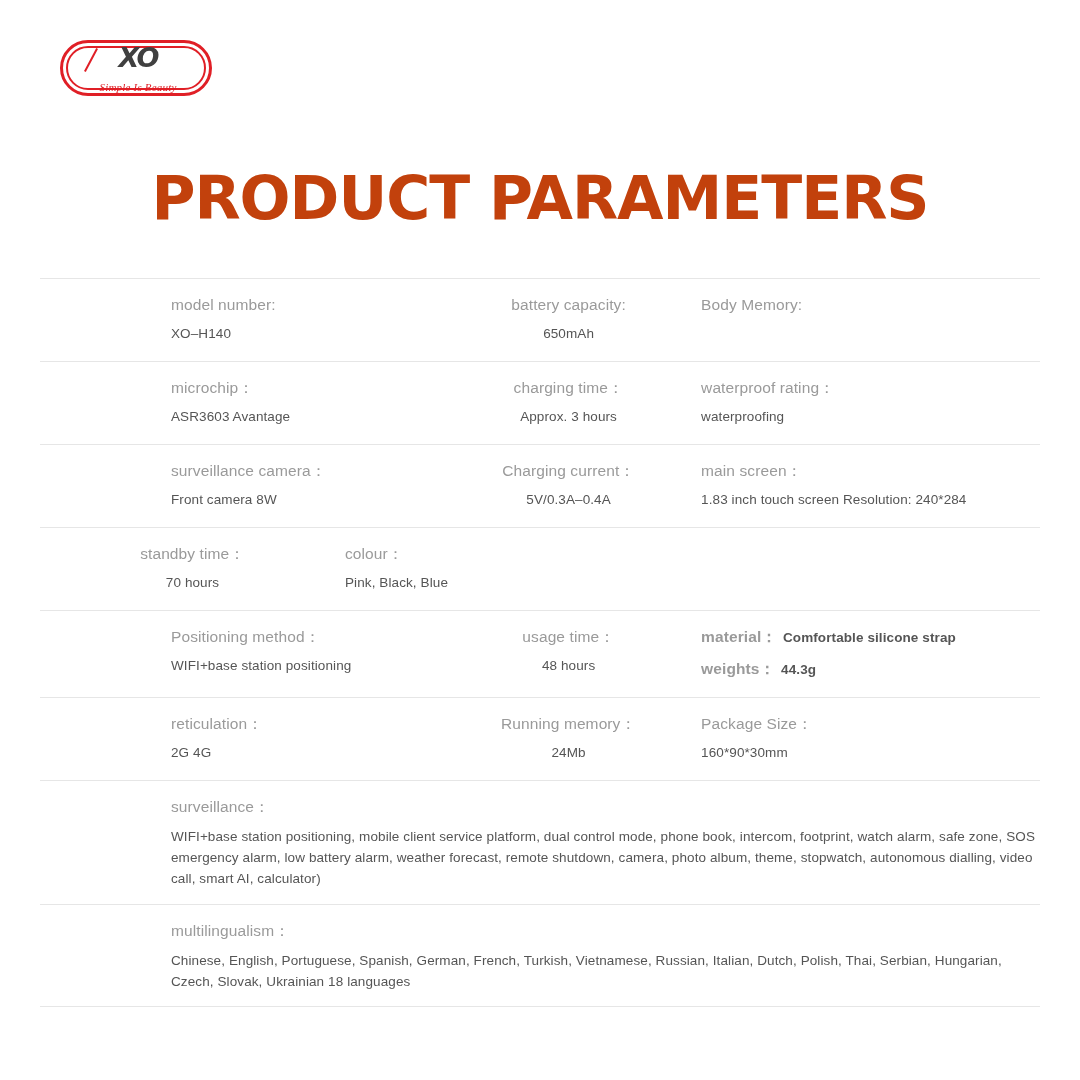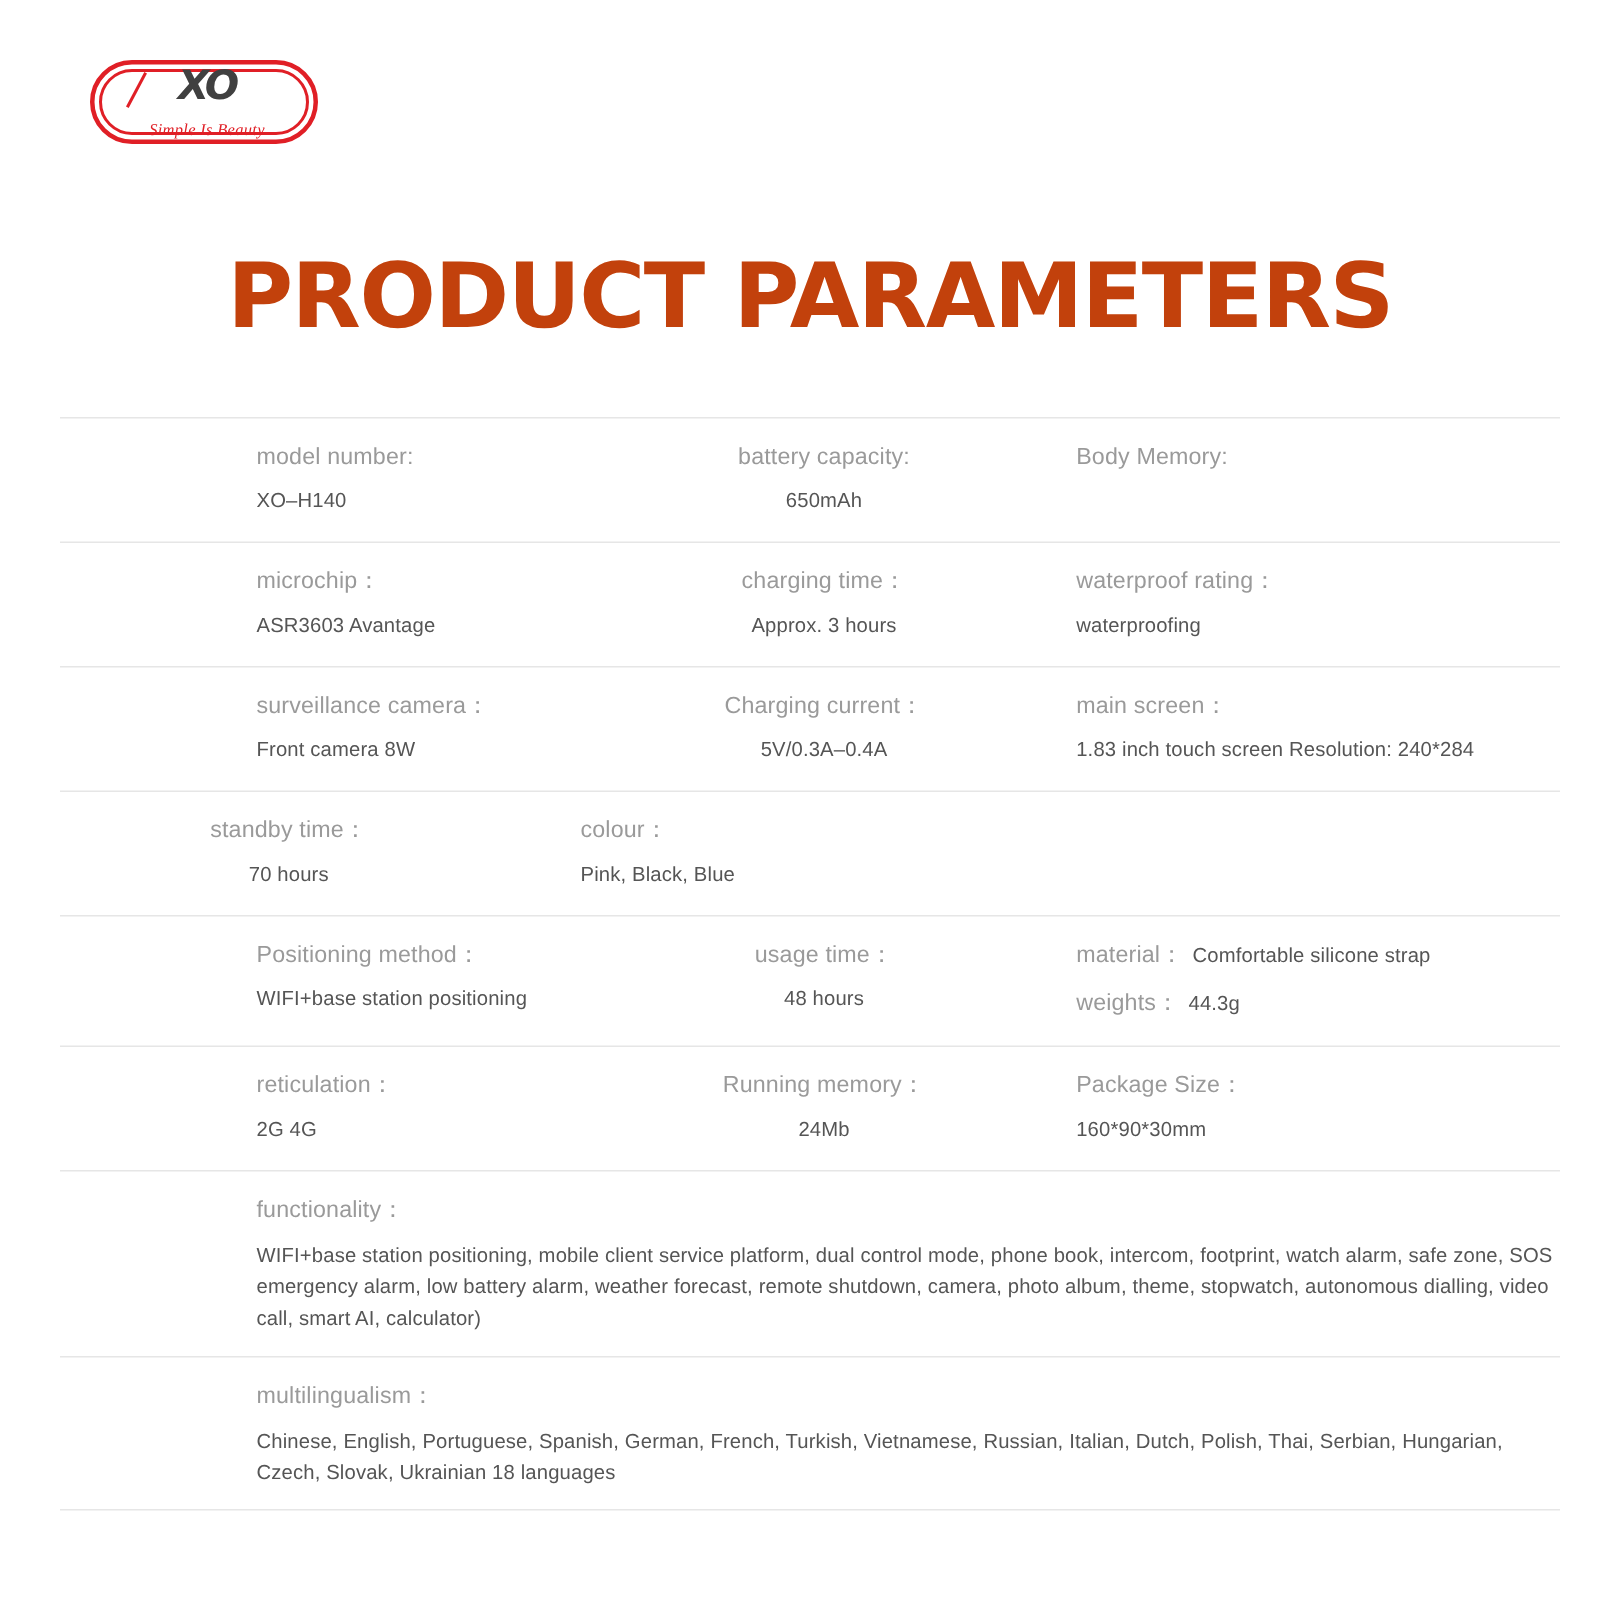--- a/index.html
+++ b/index.html
@@ -109,38 +109,39 @@
     border-top: 1px solid #e6e6e6;
   }
   .cols {
     display: flex;
     padding: 14px 0 16px 0;
   }
 
   
   .cols .c1 { width: 305px; padding-left: 131px; }
   .cols .c2 { width: 305px; padding-left: 0px; text-align: center; }
-  .cols .c3 { width: 390px; padding-left: 0px; margin-left: 42px; }
+  .cols .c3 { width: 390px; padding-left: 0px; }
 
   .lbl {
     font-size: 15.5px;
     color: #9a9a9a;
     line-height: 1.55;
     letter-spacing: 0.1px;
   }
   .val {
     font-size: 13.5px;
     color: #555555;
     line-height: 1.55;
     margin-top: 7px;
     letter-spacing: 0.1px;
   }
   .inline-pair {
     display: flex;
     align-items: baseline;
+    font-weight: bold;
   }
   .inline-pair .lbl { margin-right: 6px; }
   .inline-pair .val { margin-top: 0; }
 
   
   .wide {
     padding: 14px 0 14px 131px;
   }
   .wide .val {
     margin-top: 7px;
@@ -263,21 +264,21 @@
         </div>
         <div class="c3">
           <div class="lbl">Package Size：</div>
           <div class="val">160*90*30mm</div>
         </div>
       </div>
     </div>
 
     <div class="row">
       <div class="wide">
-        <div class="lbl">functionality：</div>
+        <div class="lbl">surveillance：</div>
         <div class="val"> WIFI+base station positioning, mobile client service platform, dual control mode, phone book, intercom, footprint, watch alarm, safe zone, SOS emergency alarm, low battery alarm, weather forecast, remote shutdown, camera, photo album, theme, stopwatch, autonomous dialling, video call, smart AI, calculator)</div>
       </div>
     </div>
 
     <div class="row">
       <div class="wide">
         <div class="lbl">multilingualism：</div>
         <div class="val">Chinese, English, Portuguese, Spanish, German, French, Turkish, Vietnamese, Russian, Italian, Dutch, Polish, Thai, Serbian, Hungarian, Czech, Slovak, Ukrainian 18 languages</div>
       </div>
     </div>

